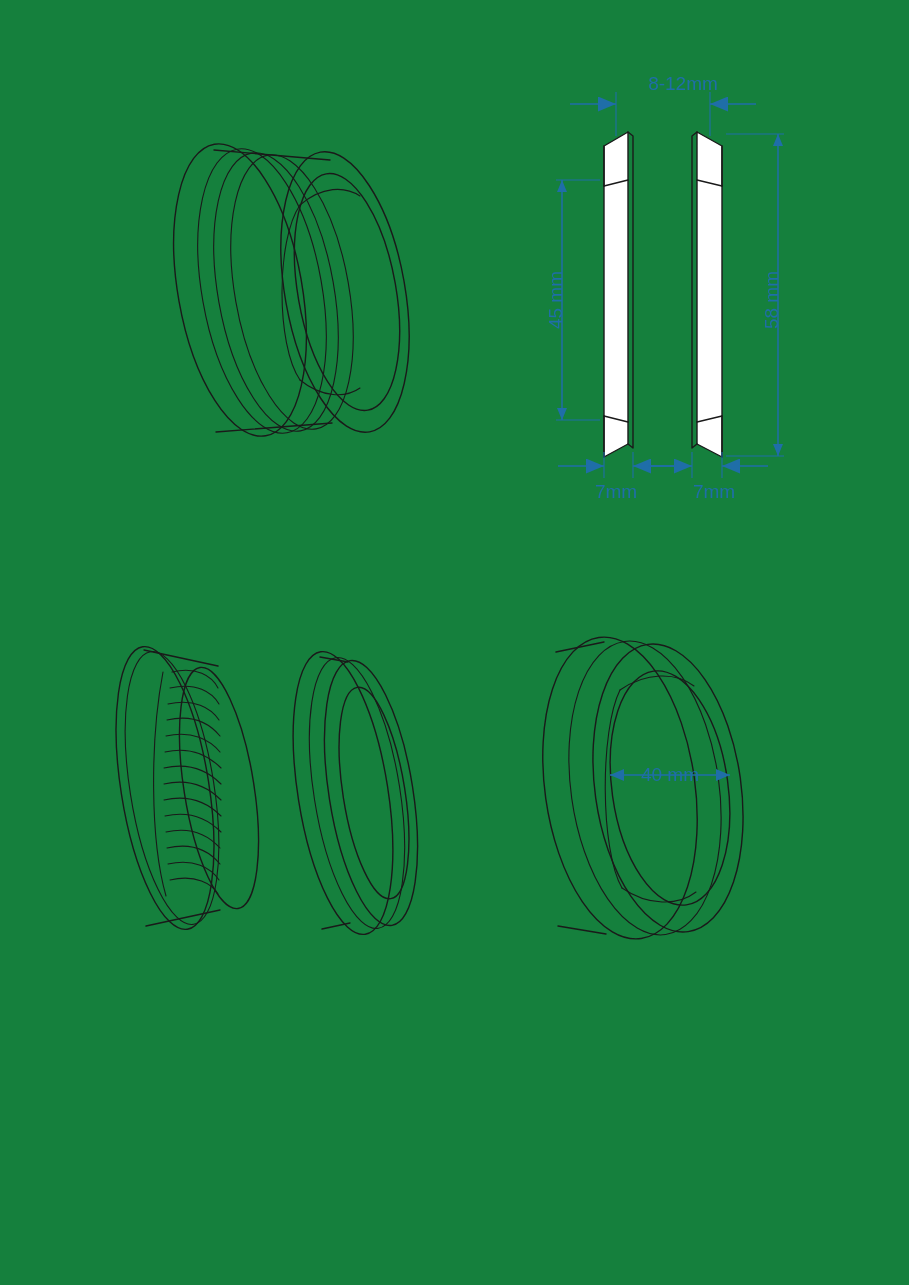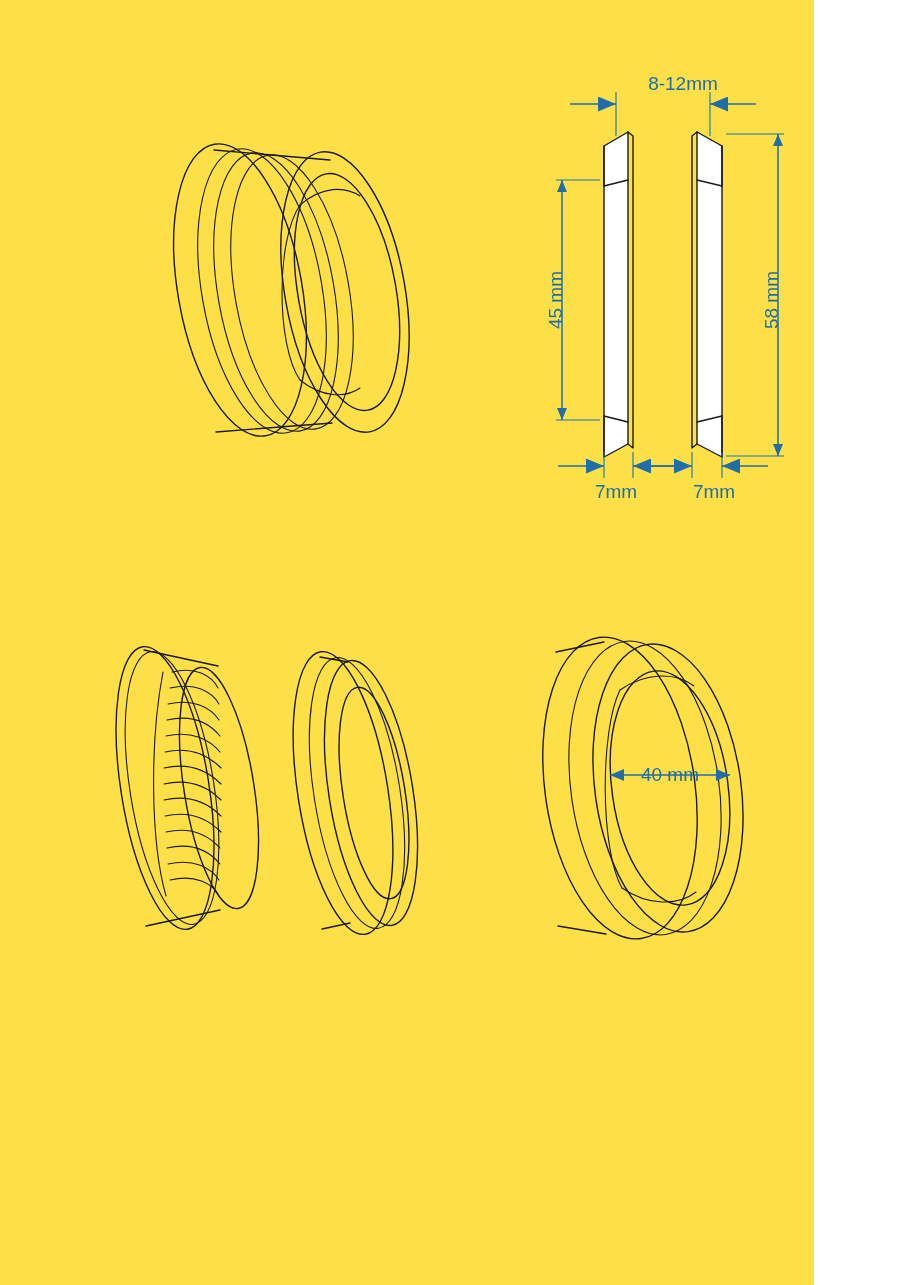--- a/index.html
+++ b/index.html
@@ -5,23 +5,23 @@
   html, body {
     margin: 0;
     padding: 0;
     background: #ffffff;
   }
   body {
     font-family: "Liberation Sans", sans-serif;
   }
   #page {
     position: relative;
-    width: 814px;
+    width: 909px;
     height: 1285px;
-    background: #fde047;
+    background: #15803d;
     overflow: hidden;
   }
   #drawing {
     position: absolute;
     left: 0;
     top: 0;
     width: 909px;
     height: 1285px;
   }
   .dim-text {

